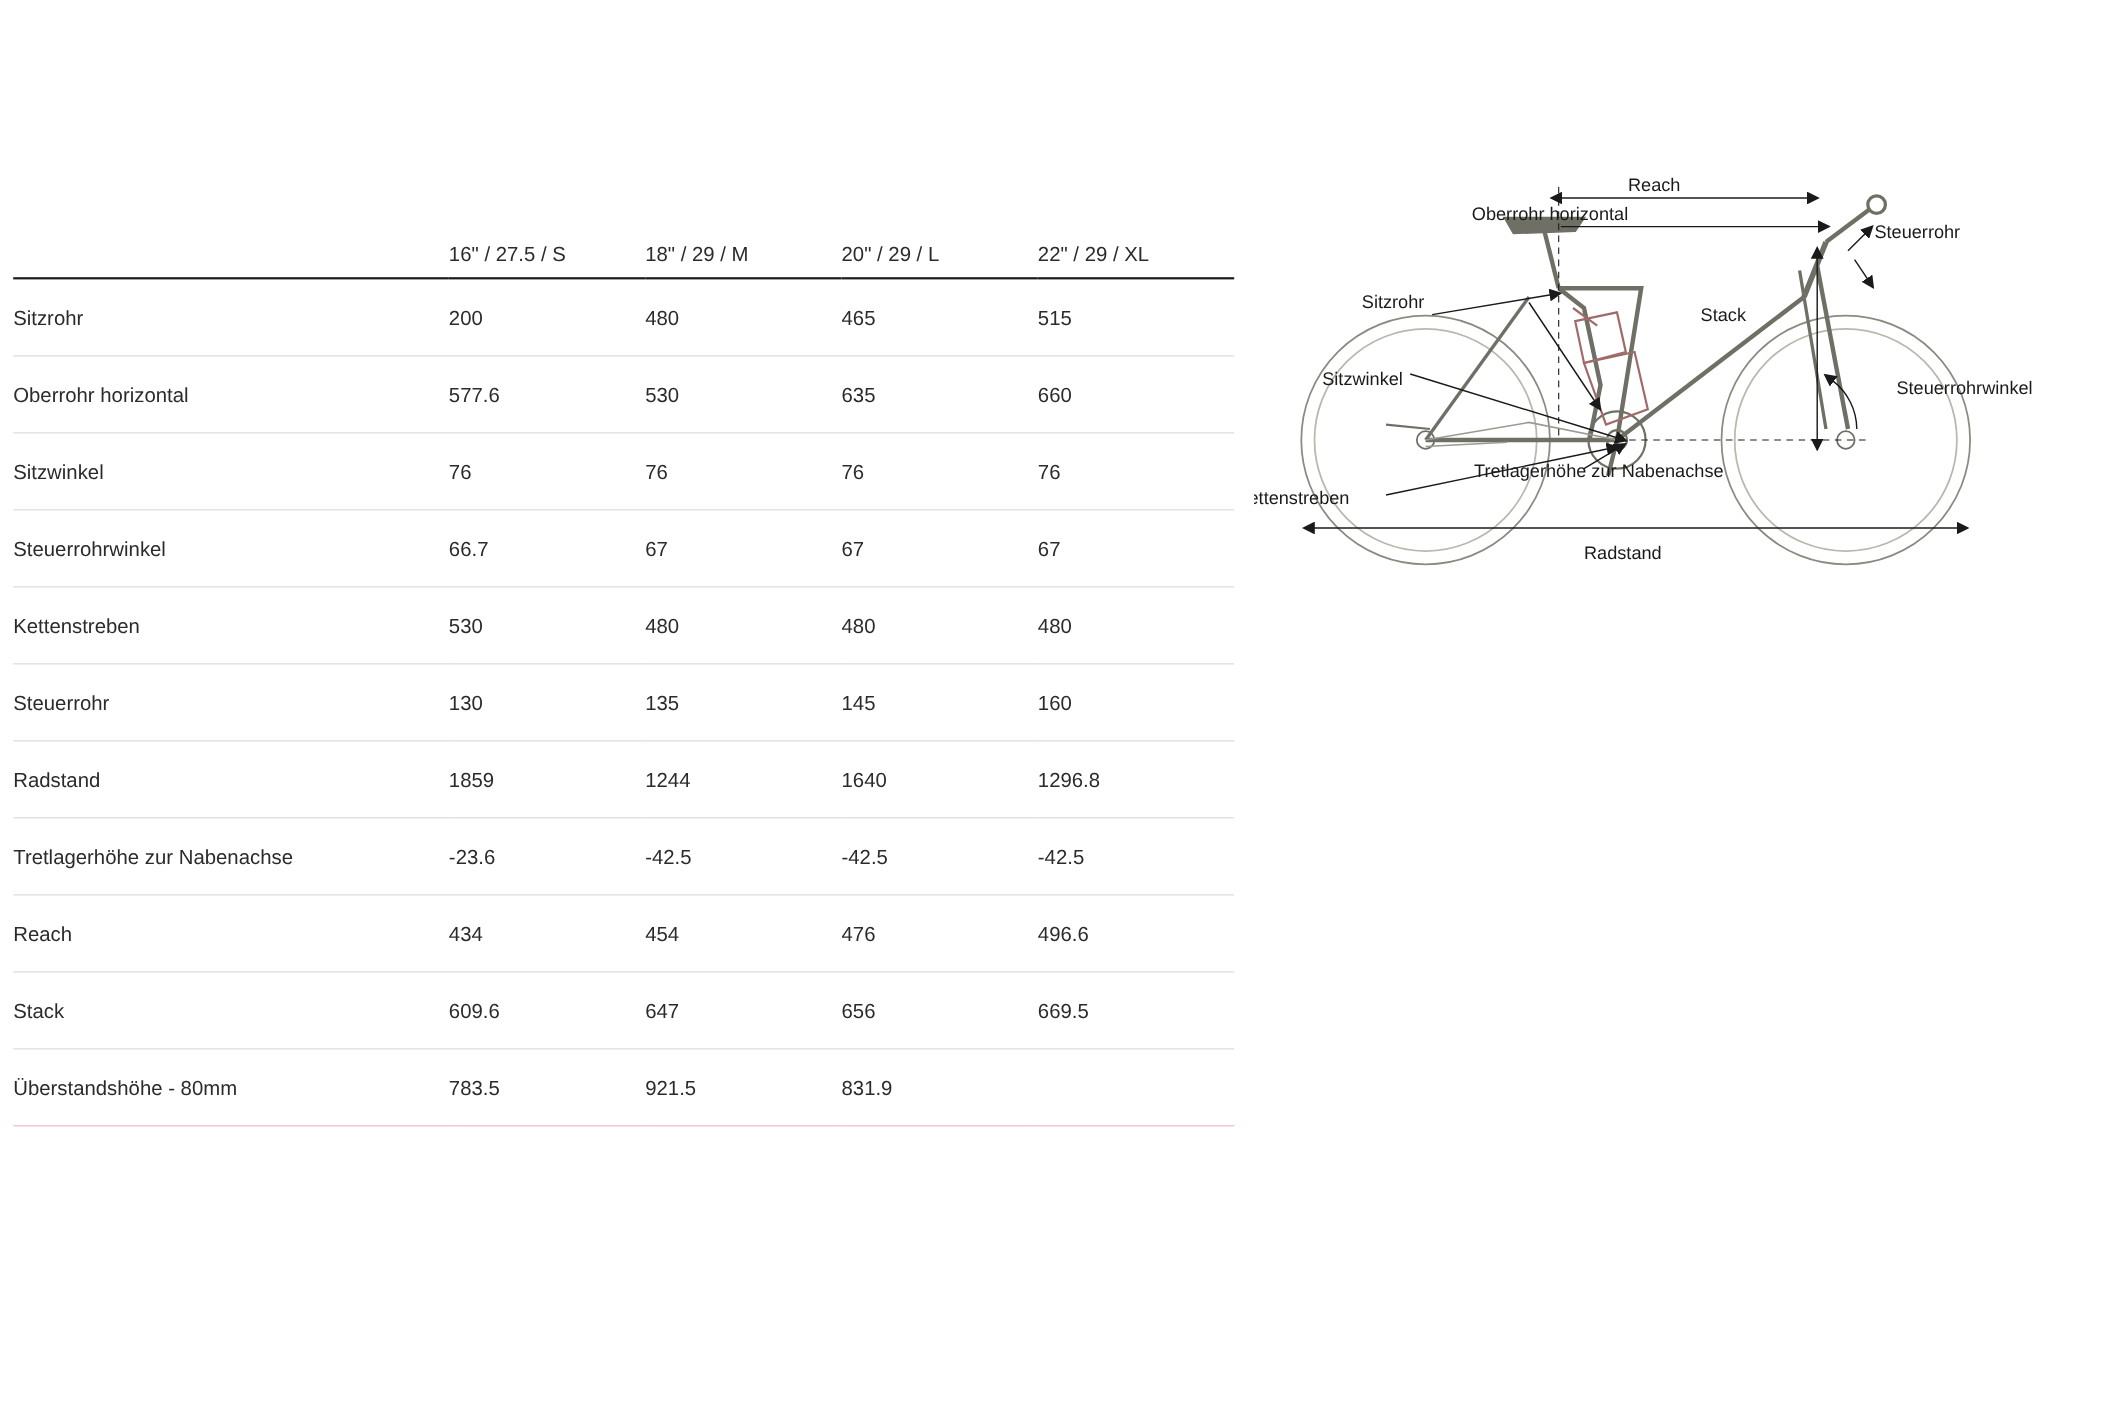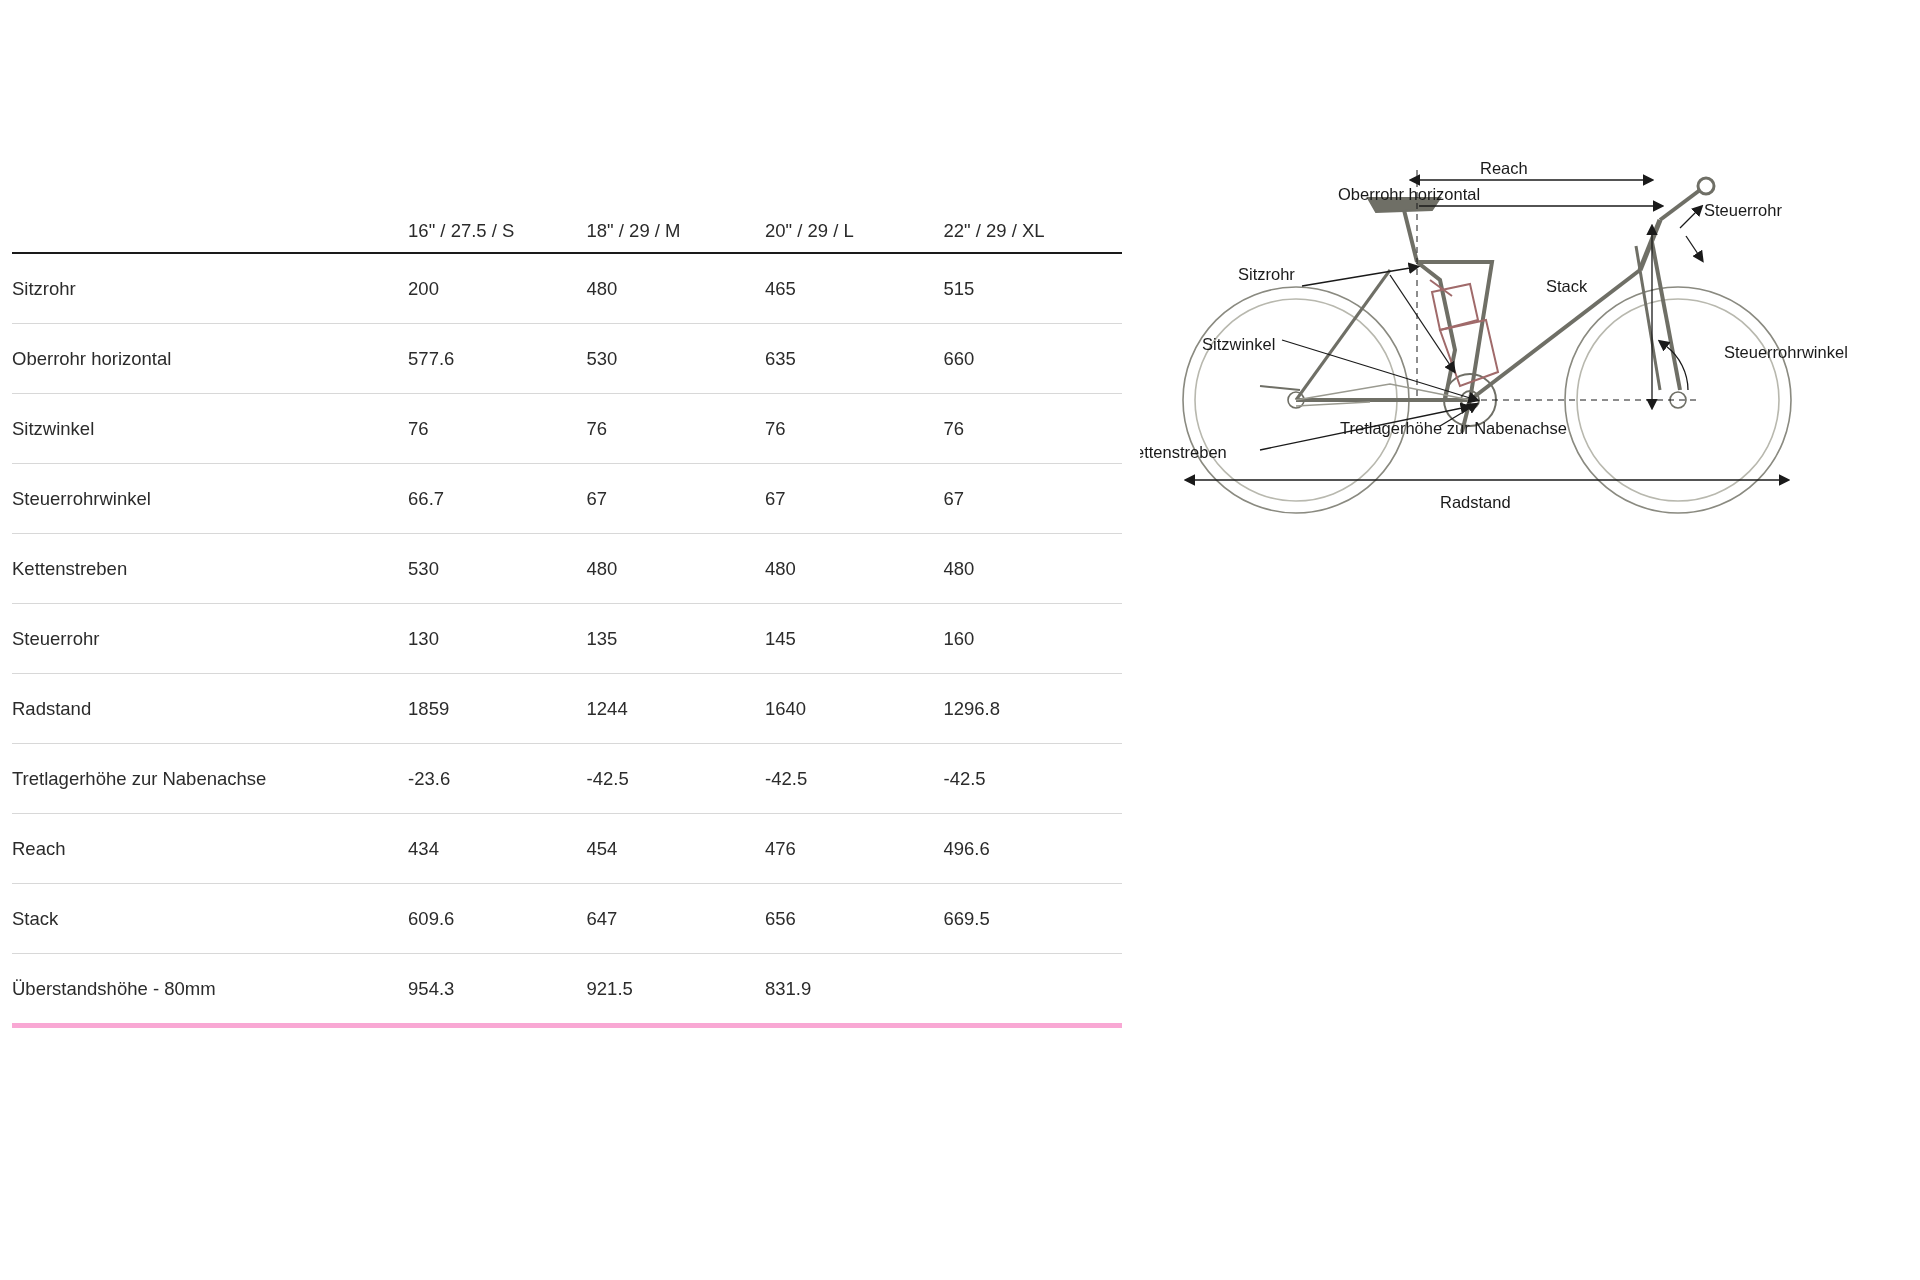--- a/index.html
+++ b/index.html
@@ -47,21 +47,21 @@
     font-size: 18.5px;
     color: #2b2b2b;
   }
   table.geo thead tr {
     border-bottom: 2px solid #1a1a1a;
   }
   table.geo tbody tr {
     border-bottom: 1px solid #d8d8d8;
   }
   table.geo tbody tr:last-child {
-    border-bottom: 5px solid #f9a8d4;
+    border-bottom: 1px solid #f9a8d4;
   }
   table.geo tbody td {
     height: 69px;
     vertical-align: middle;
   }
   .col-label { width: 395px; }
   .col-v { width: 178px; }
   td.row-label {
     font-weight: bold;
     font-size: 18.5px;
@@ -176,21 +176,21 @@
         </tr>
         <tr>
           <td class="row-label">Stack</td>
           <td>609.6</td>
           <td>647</td>
           <td>656</td>
           <td>669.5</td>
         </tr>
         <tr>
           <td class="row-label">Überstandshöhe - 80mm</td>
-          <td>954.3</td>
+          <td>783.5</td>
           <td>921.5</td>
           <td>831.9</td>
           <td></td>
         </tr>
       </tbody>
     </table>
   </div>
 
   <div class="diagram">
     <svg width="760" height="460" viewBox="0 0 760 460" xmlns="http://www.w3.org/2000/svg">

